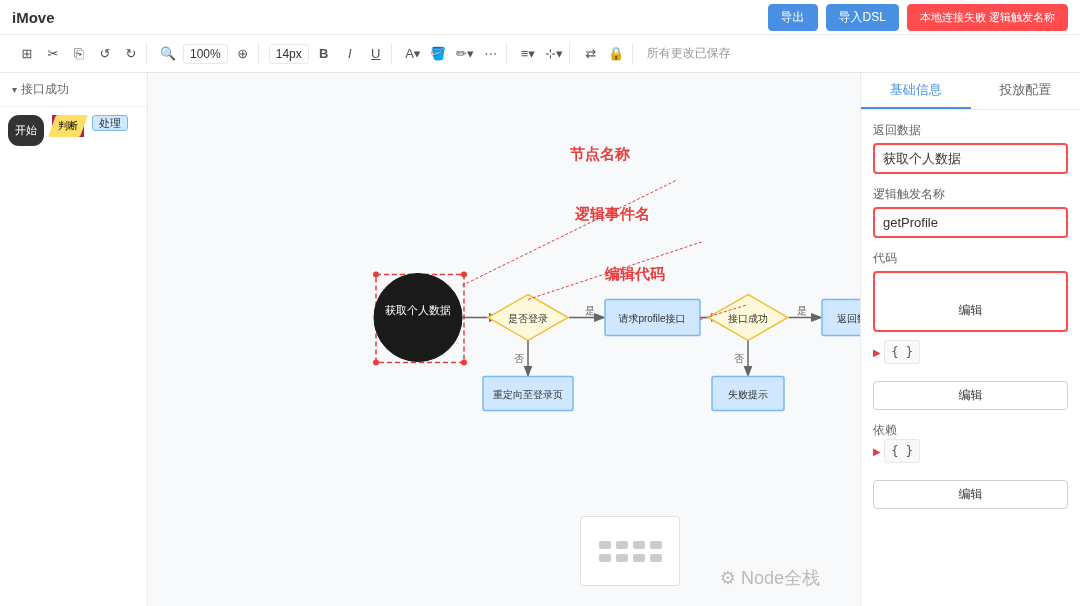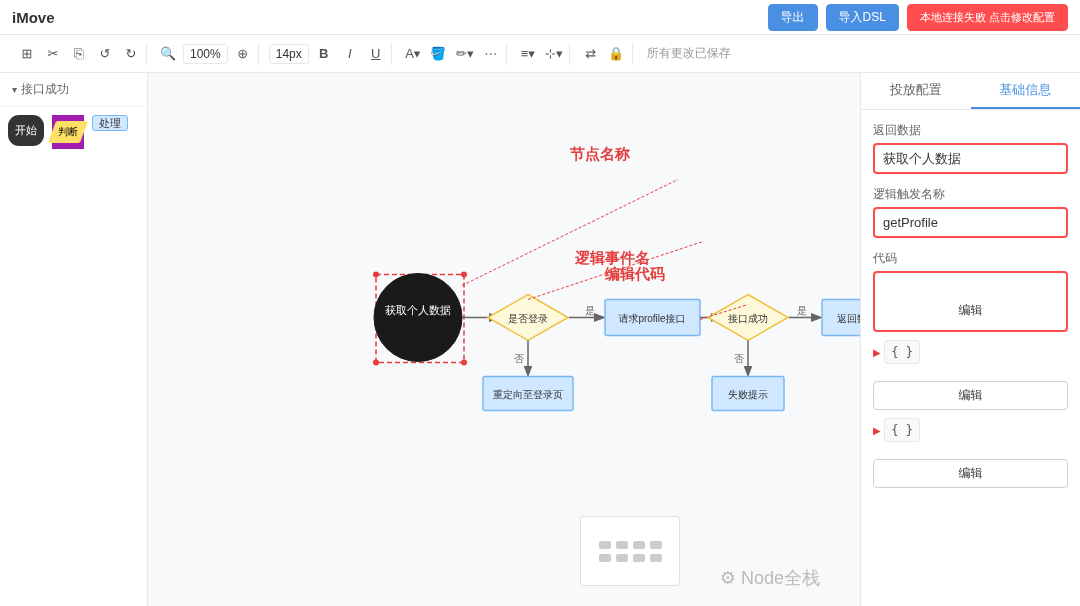--- a/index.html
+++ b/index.html
@@ -24,21 +24,21 @@
     
     .main { display: flex; flex: 1; overflow: hidden; }
 
     
     .sidebar { width: 148px; background: #fff; border-right: 1px solid #e8e8e8; flex-shrink: 0; overflow-y: auto; }
     .sidebar-header { padding: 8px 12px; font-size: 12px; color: #666; border-bottom: 1px solid #f0f0f0; display: flex; align-items: center; gap: 4px; }
     .sidebar-header-icon { font-size: 10px; }
     .sidebar-nodes { padding: 8px; display: flex; gap: 8px; flex-wrap: wrap; }
     .node-item { display: flex; flex-direction: column; align-items: center; gap: 4px; cursor: pointer; }
     .node-start { width: 36px; height: 31px; background: #333; border-radius: 11px; display: flex; align-items: center; justify-content: center; color: #fff; font-size: 11px; }
-    .node-diamond { width: 32px; height: 34px; background: #a21caf; transform: none; display: flex; align-items: center; justify-content: center; font-size: 10px; position: relative; }
+    .node-diamond { width: 32px; height: 22px; background: #be185d; transform: none; display: flex; align-items: center; justify-content: center; font-size: 10px; position: relative; }
     .node-diamond::before { content: ''; position: absolute; width: 32px; height: 22px; background: #ffe066; transform: skewX(-20deg); border-radius: 2px; }
     .node-diamond span { position: relative; z-index: 1; font-size: 10px; }
     .node-process { width: 36px; height: 16px; background: #d0e8ff; border: 1px solid #7ab8f5; border-radius: 3px; display: flex; align-items: center; justify-content: center; font-size: 11px; color: #333; }
 
     
     .canvas { flex: 1; background: #f8f9fb; position: relative; overflow: hidden; }
 
     
     .annotation { position: absolute; color: #e53e3e; font-size: 18px; font-weight: bold; }
 
@@ -66,21 +66,21 @@
     .flow-svg { position: absolute; top: 0; left: 0; width: 100%; height: 100%; pointer-events: none; }
   </style>
 </head>
 <body>
 
 <div class="header">
   <span class="header-logo">iMove</span>
   <div class="header-buttons">
     <button class="header-btn primary">导出</button>
     <button class="header-btn primary">导入DSL</button>
-    <button class="header-btn warning">本地连接失败 点击修改配置</button>
+    <button class="header-btn warning">本地连接失败 逻辑触发名称</button>
   </div>
 </div>
 
 <div class="toolbar">
   <div class="toolbar-section">
     <div class="toolbar-icon">⊞</div>
     <div class="toolbar-icon">✂</div>
     <div class="toolbar-icon">⎘</div>
     <div class="toolbar-icon">↺</div>
     <div class="toolbar-icon">↻</div>
@@ -200,43 +200,43 @@
       <line x1="552" y1="230" x2="600" y2="215" stroke="#e53e3e" stroke-width="1" stroke-dasharray="3,2"></line>
 
       <defs>
         <marker id="arrow" markerWidth="8" markerHeight="8" refX="6" refY="3" orient="auto">
           <path d="M0,0 L0,6 L8,3 z" fill="#666"></path>
         </marker>
       </defs>
     </svg>
 
     <div class="annotation" style="top: 72px; right: 230px; font-size: 15px;">节点名称</div>
-    <div class="annotation" style="top: 132px; right: 210px; font-size: 15px; margin-top: 44px;">逻辑事件名</div>
+    <div class="annotation" style="top: 132px; right: 210px; font-size: 15px;">逻辑事件名</div>
     <div class="annotation" style="top: 192px; right: 195px; font-size: 15px;">编辑代码</div>
 
     <div class="thumbnail-box">
       <div class="thumbnail-dots">
         <div class="thumb-dot"></div>
         <div class="thumb-dot"></div>
         <div class="thumb-dot"></div>
         <div class="thumb-dot"></div>
         <div class="thumb-dot"></div>
         <div class="thumb-dot"></div>
         <div class="thumb-dot"></div>
         <div class="thumb-dot"></div>
       </div>
     </div>
 
     <div class="watermark">⚙ Node全栈</div>
   </div>
 
   <div class="right-panel">
     <div class="panel-tabs">
+      <div class="panel-tab active">基础信息</div>
       <div class="panel-tab">投放配置</div>
-      <div class="panel-tab active">基础信息</div>
     </div>
     <div class="panel-content">
 
       <div class="field-group">
         <div class="field-label">返回数据</div>
         <input class="field-input field-input-highlight" type="text" value="获取个人数据" style="">
       </div>
 
       <div class="field-group">
         <div class="field-label">逻辑触发名称</div>
@@ -252,20 +252,21 @@
 
       <div class="field-group">
         <div style="margin: 4px 0;">
           <span class="triangle">▶</span>
           <span class="field-code">{ }</span>
         </div>
         <button class="field-btn">编辑</button>
       </div>
 
       <div class="field-group">
+        <div class="field-label">依赖</div>
         <div style="margin: 4px 0;">
           <span class="triangle">▶</span>
           <span class="field-code">{ }</span>
         </div>
         <button class="field-btn">编辑</button>
       </div>
 
     </div>
   </div>
 </div>

